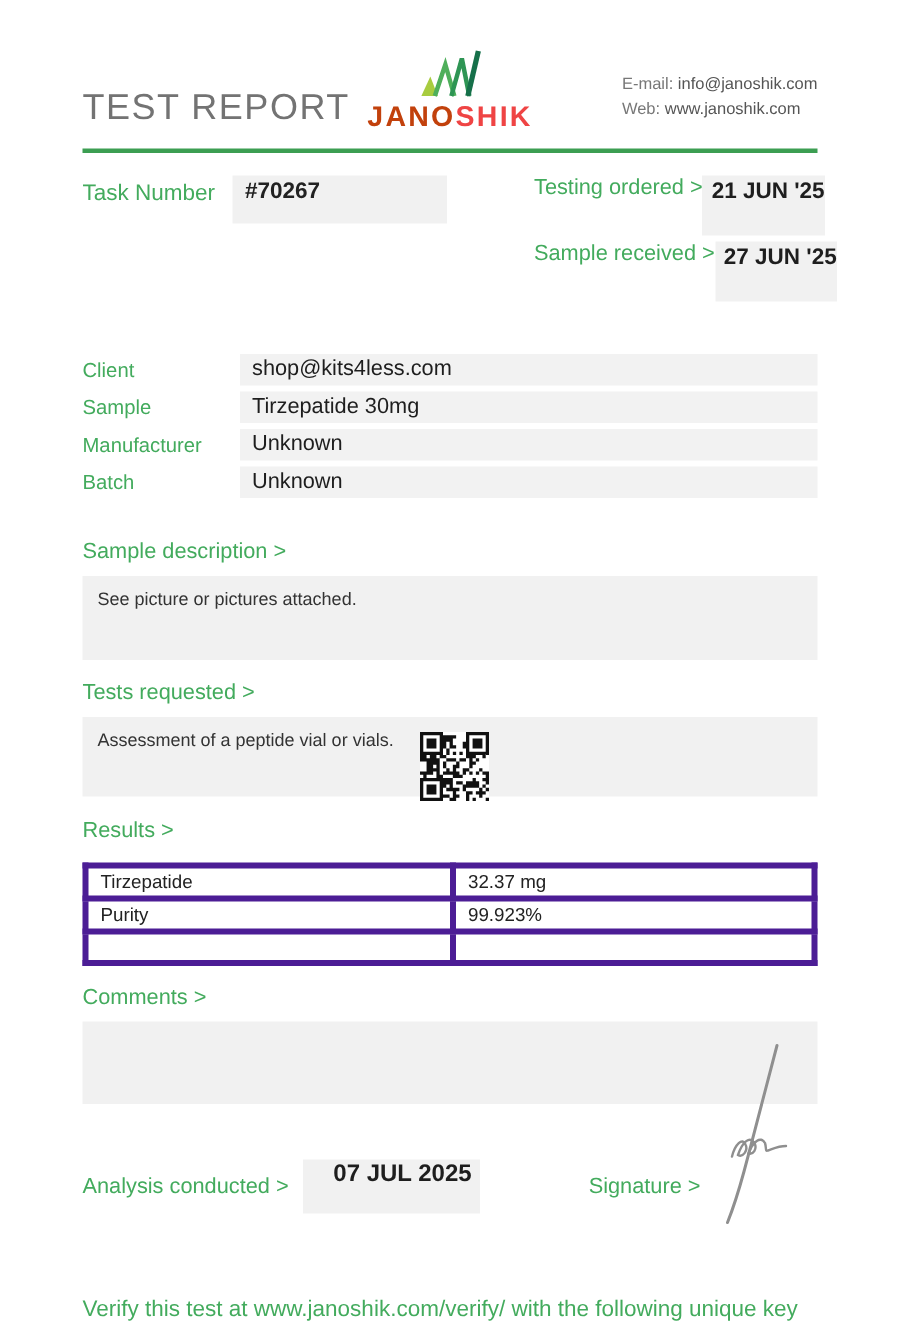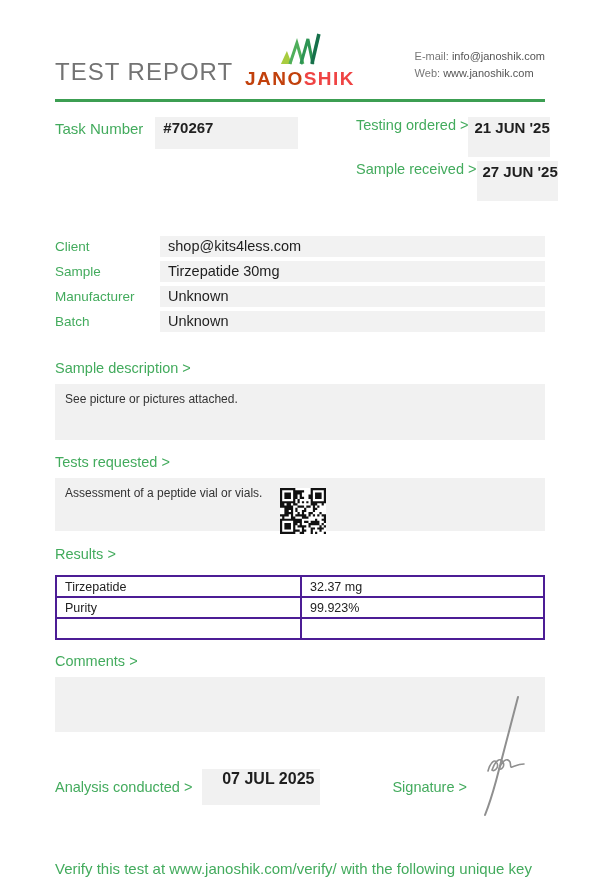--- a/index.html
+++ b/index.html
@@ -51,21 +51,21 @@
   .box-desc { height:56px; }
   .box-tests { height:53px; }
   .box-comments { height:55px; }
 
   
   .qr { position:absolute; left:280px; top:488px; width:46px; height:46px; background:#fff; }
 
   
   .results-table { margin:13px 55px 0 55px; border-collapse:collapse; width:490px;
                    table-layout:fixed; }
-  .results-table td { border:2px solid #4c1d95; height:21px; font-size:12.5px; color:#222;
+  .results-table td { border:4px solid #4c1d95; height:21px; font-size:12.5px; color:#222;
                       padding:2px 8px; }
   .results-table { border:2px solid #4CAF50; }
   .results-table td.c1 { width:245px; }
 
   
   .footer-row { display:flex; align-items:center; margin:44px 55px 0 55px; height:22px;text-align:right; }
   .analysis-label { color:#43AB5D; font-size:14.5px; white-space:nowrap; }
   .analysis-date { background:#F1F1F1; width:118px; height:36px; margin-left:10px;
                    font-size:16px; font-weight:bold; color:#1e1e1e; padding:1px 6px;
                    white-space:nowrap; }

